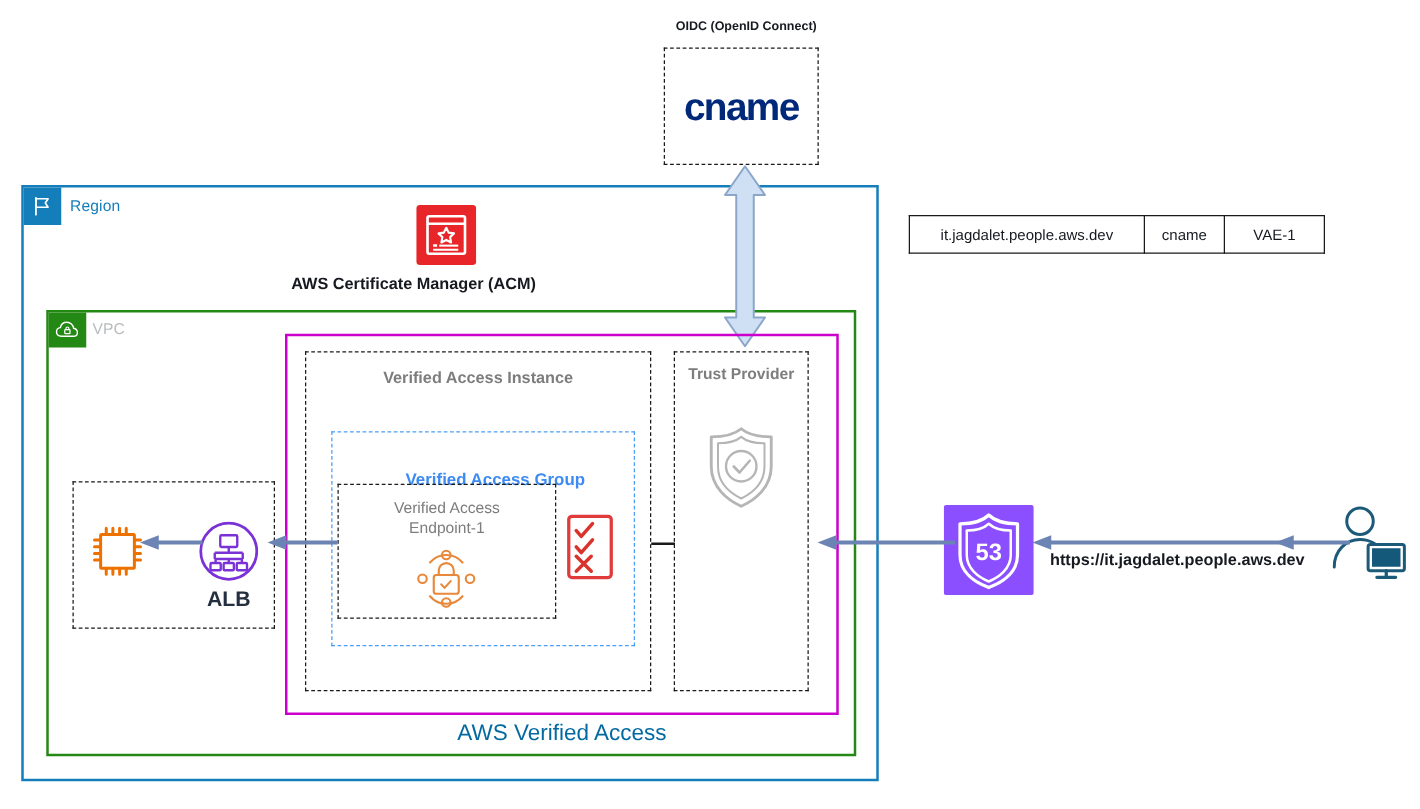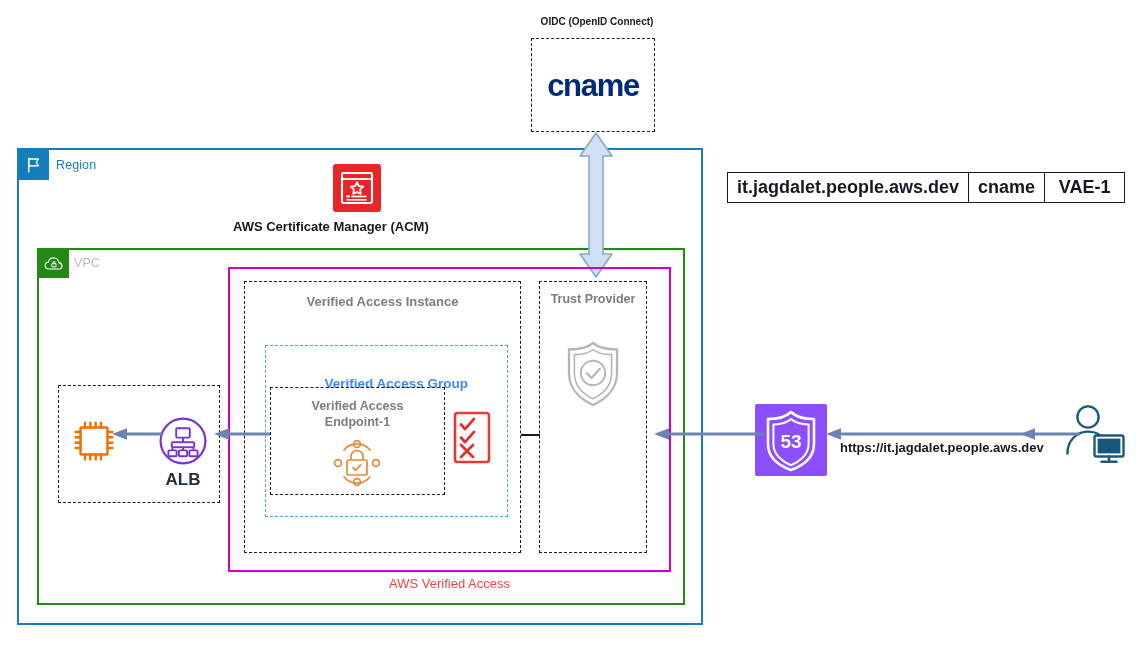--- a/index.html
+++ b/index.html
@@ -36,21 +36,21 @@
     left:74px; top:256px; font-size:12.5px; color:#b8bcbe; letter-spacing:.1px;
   }
 
   
   #ava-box{
     left:228px; top:267px; width:443px; height:305px;
     border:2px solid #cc00cc; box-sizing:border-box;
   }
   #ava-label{
     left:228px; top:576px; width:443px; text-align:center;
-    font-size:13px; color:#ef4444;
+    font-size:18px; color:#0369a1;
   }
 
   
   #vai-box{
     left:244px; top:281px; width:277px; height:272px;
     border:1.6px dashed #1a1a1a; box-sizing:border-box;
   }
   #vai-label{
     left:244px; top:294px; width:277px; text-align:center;
     font-size:13px; color:#7d7d7d; font-weight:bold;
@@ -66,21 +66,21 @@
     font-size:13.5px; color:#3d8bf2; font-weight:bold;
   }
 
   
   #vae-box{
     left:270px; top:387px; width:175px; height:108px;
     border:1.6px dashed #1a1a1a; box-sizing:border-box;
   }
   #vae-label{
     left:270px; top:398px; width:175px; text-align:center;
-    font-size:12.5px; color:#7d7d7d; font-weight:bold; line-height:16px;
+    font-size:12.5px; color:#7d7d7d; font-weight:normal; line-height:16px;
   }
   #vae-icon{ left:330px; top:437px; width:54px; height:50px; }
 
   
   #policy-icon{ left:453px; top:411px; width:38px; height:53px; }
 
   
   #tp-box{
     left:539px; top:281px; width:108px; height:272px;
     border:1.6px dashed #1a1a1a; box-sizing:border-box;
@@ -127,21 +127,21 @@
     font-size:31px; font-weight:bold; color:#00297a;
     letter-spacing:-1.3px; line-height:1;
   }
 
   
   #cname-table{
     left:727px; top:172px; border-collapse:collapse;
   }
   #cname-table td{
     border:1.4px solid #1a1a1a; height:30px;
-    font-size:18px; font-weight:bold; color:#16191f;
+    font-size:12px; font-weight:normal; color:#16191f;
     text-align:center; padding:0 9px; box-sizing:border-box;
   }
   #cname-table td.c0{width:188px;}
   #cname-table td.c1{width:64px;}
   #cname-table td.c2{width:80px;}
 
   
   #r53-icon{ left:755px; top:404px; width:72px; height:72px; }
 
   

